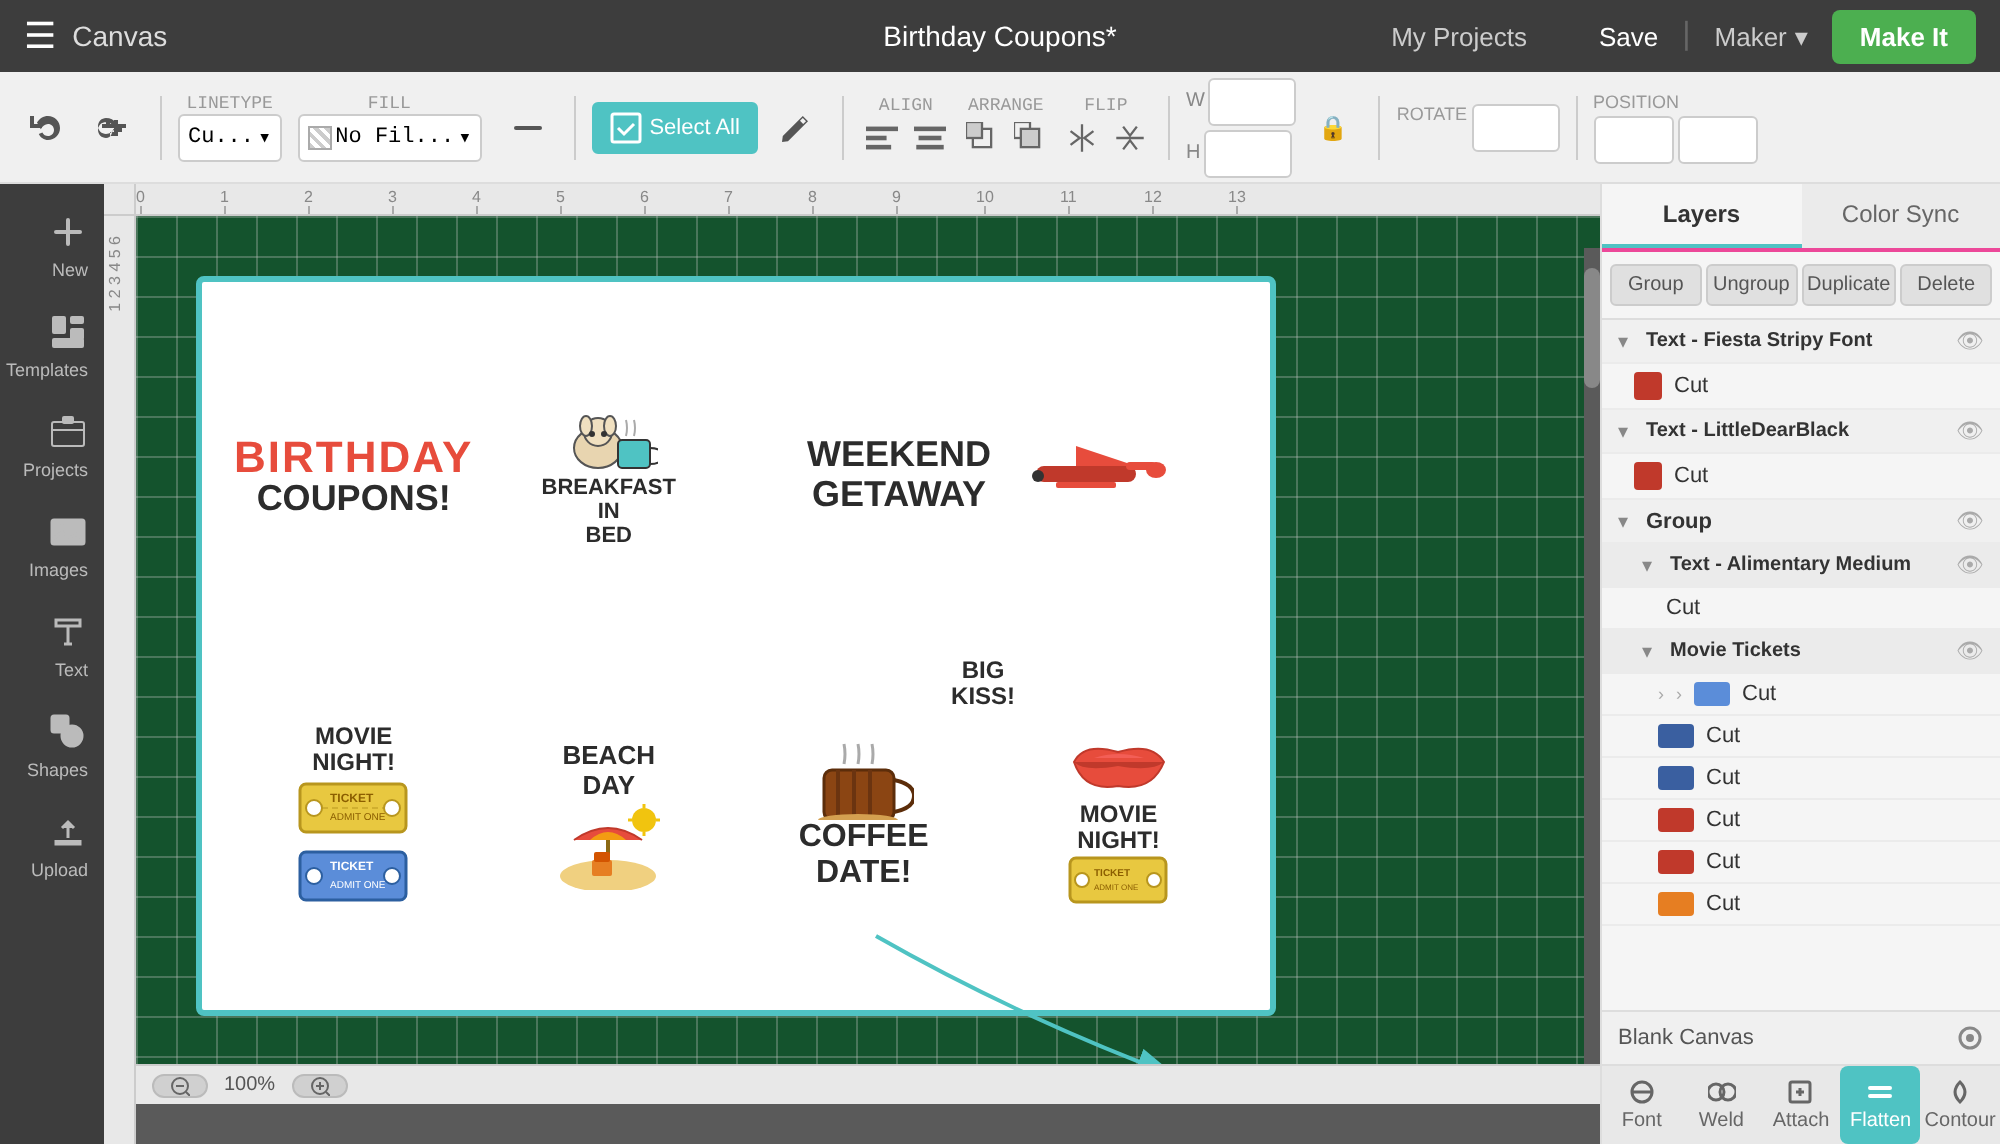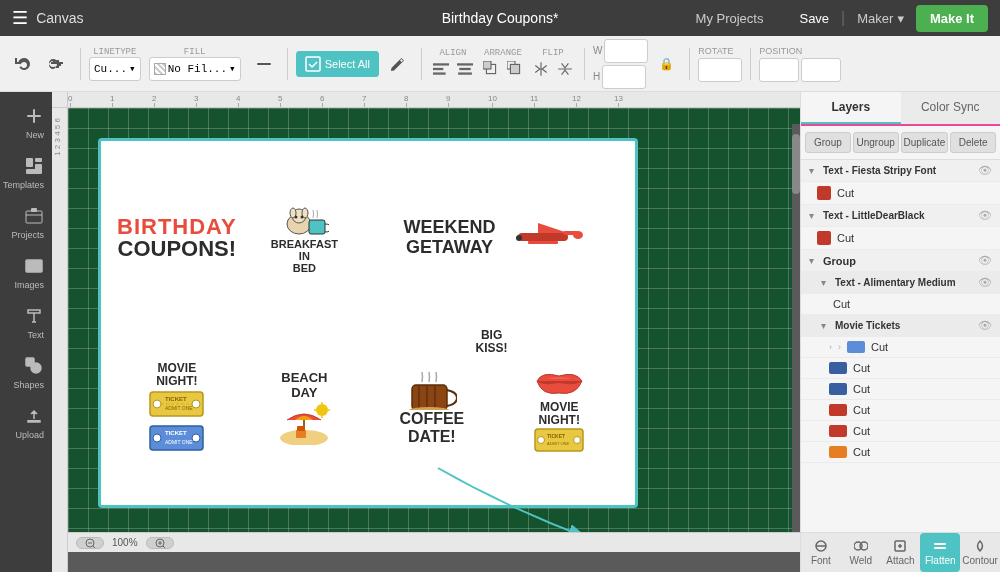--- a/index.html
+++ b/index.html
@@ -564,21 +564,21 @@
     </div>
     <div style="display:flex;align-items:center;gap:2px;">
       <span style="font-size:10px;color:#888;">H</span>
       <div class="tb-dropdown" style="width:44px;font-size:10px;"></div>
     </div>
   </div>
   <button class="tb-btn" style="font-size:12px;">🔒</button>
 
   <div class="toolbar-sep"></div>
 
-  <div style="display:flex;flex-direction:column;gap:2px;">
+  <div style="display:flex;flex-direction:row;gap:2px;">
     <span class="tb-section-label">Rotate</span>
     <div class="tb-dropdown" style="width:44px;font-size:10px;"></div>
   </div>
 
   <div class="toolbar-sep"></div>
 
   <div style="display:flex;flex-direction:column;gap:2px;">
     <span class="tb-section-label">Position</span>
     <div style="display:flex;gap:2px;">
       <div class="tb-dropdown" style="width:40px;font-size:10px;"></div>
@@ -715,21 +715,21 @@
       </div>
     </div>
 
     <div id="canvas-work">
       <div id="canvas-grid"></div>
 
       <div id="design-card">
 
         <div class="coupon-cell cell-birthday">
           <div style="font-size:22px;font-weight:900;color:#e74c3c;font-family:'Arial Black',Impact,sans-serif;text-transform:uppercase;line-height:1;letter-spacing:1px;">BIRTHDAY</div>
-          <div style="font-size:22px;font-weight:900;color:#2c2c2c;font-family:'Arial Black',Impact,sans-serif;text-transform:uppercase;line-height:1;">COUPONS!</div>
+          <div style="font-size:18px;font-weight:900;color:#2c2c2c;font-family:'Arial Black',Impact,sans-serif;text-transform:uppercase;line-height:1;">COUPONS!</div>
         </div>
 
         <div class="coupon-cell cell-breakfast">
 
           <svg width="50" height="36" viewBox="0 0 50 36">
 
             <ellipse cx="20" cy="22" rx="12" ry="10" fill="#e8d5b0" stroke="#555" stroke-width="1"></ellipse>
             <circle cx="20" cy="14" r="7" fill="#f0e0c0" stroke="#555" stroke-width="1"></circle>
             <ellipse cx="14" cy="11" rx="3" ry="5" fill="#f0e0c0" stroke="#555" stroke-width="1"></ellipse>
             <ellipse cx="26" cy="11" rx="3" ry="5" fill="#f0e0c0" stroke="#555" stroke-width="1"></ellipse>
@@ -977,20 +977,27 @@
       <div class="layer-item" style="padding-left:28px;">
         <div class="layer-color-dot" style="background:#c0392b;width:18px;height:12px;"></div>
         <span class="layer-name" style="font-size:11px;">Cut</span>
       </div>
       <div class="layer-item" style="padding-left:28px;">
         <div class="layer-color-dot" style="background:#e67e22;width:18px;height:12px;"></div>
         <span class="layer-name" style="font-size:11px;">Cut</span>
       </div>
     </div>
 
+    <div id="right-bottom">
+      <span>Blank Canvas</span>
+      <svg width="14" height="14" viewBox="0 0 14 14">
+        <circle cx="7" cy="7" r="5" stroke="#888" stroke-width="1.5" fill="none"></circle>
+        <circle cx="7" cy="7" r="2" fill="#888"></circle>
+      </svg>
+    </div>
 
     <div id="right-tools">
       <div class="rt-btn">
         <svg viewBox="0 0 14 14" fill="none" width="14" height="14">
             <circle cx="7" cy="7" r="5" stroke="#666" stroke-width="1.5"></circle>
             <line x1="2" y1="7" x2="12" y2="7" stroke="#666" stroke-width="1.5"></line>
           </svg>
         <span>Font</span>
       </div>
       <div class="rt-btn">

